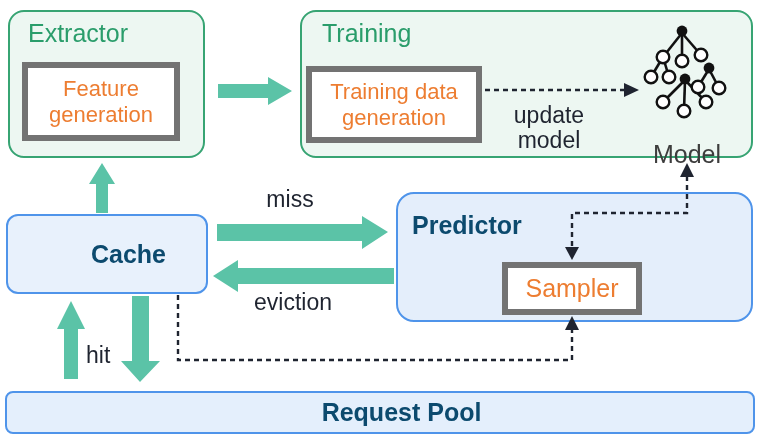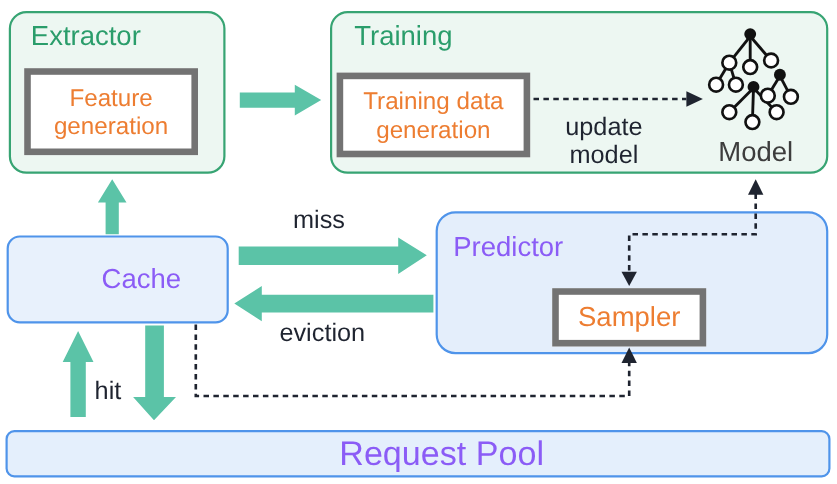--- a/index.html
+++ b/index.html
@@ -5,29 +5,29 @@
   html,body{margin:0;padding:0;background:#fff;}
   .stage{
     position:relative;width:761px;height:436px;background:#fff;
     font-family:"Liberation Sans","DejaVu Sans",sans-serif;overflow:hidden;
   }
   .abs{position:absolute;box-sizing:border-box;}
   .green-box{border:2.5px solid #37A473;background:#EDF7F2;border-radius:16px;}
   .blue-box{border:2.5px solid #4F94EA;background:#E8F1FC;}
   .title{position:absolute;font-size:25px;line-height:1;white-space:nowrap;}
   .green-t{color:#2A9D6B;}
-  .blue-t{color:#8b5cf6;}
+  .blue-t{color:#0c4a6e;font-weight:bold;}
   .inner-orange{
     position:absolute;box-sizing:border-box;border:6px solid #737373;background:#fff;
     display:flex;align-items:center;justify-content:center;text-align:center;
     color:#ED7D31;font-size:22px;line-height:1.18;
   }
   .flexc{display:flex;align-items:center;justify-content:center;padding-left:43px;}
   .lbl{position:absolute;color:#1F2430;font-size:23px;line-height:1.08;text-align:center;}
-  .model-lbl{position:absolute;color:#3D3D3D;font-size:25px;text-align:center;line-height:1;}
+  .model-lbl{position:absolute;color:#3D3D3D;font-size:25px;text-align:center;line-height:1;margin-top:16px;}
   svg.overlay{position:absolute;left:0;top:0;pointer-events:none;}
 </style>
 </head>
 <body>
 
 <div class="stage">
 
   <div class="abs green-box" style="left:8px;top:10px;width:197px;height:148px;"></div>
   <div class="title green-t" style="left:28px;top:21px;">Extractor</div>
   <div class="inner-orange" style="left:22px;top:62px;width:158px;height:79px;">
@@ -46,21 +46,21 @@
     <span class="blue-t" style="font-size:25px;">Cache</span>
   </div>
 
   <div class="abs blue-box" style="left:396px;top:192px;width:357px;height:130px;border-radius:18px;background:#E4EEFB;"></div>
   <div class="title blue-t" style="left:412px;top:213px;">Predictor</div>
   <div class="inner-orange" style="left:502px;top:262px;width:140px;height:53px;font-size:25px;">
     <span>Sampler</span>
   </div>
 
   <div class="abs blue-box flexc" style="left:5px;top:391px;width:750px;height:43px;border-radius:8px;background:#E4EFFC;">
-    <span class="blue-t" style="font-size:31px;">Request Pool</span>
+    <span class="blue-t" style="font-size:25px;">Request Pool</span>
   </div>
 
   <div class="lbl" style="left:250px;top:187px;width:80px;">miss</div>
   <div class="lbl" style="left:236px;top:290px;width:114px;">eviction</div>
   <div class="lbl" style="left:86px;top:308px;width:50px;text-align:left;margin-top:35px;">hit</div>
 
   <svg class="overlay" width="761" height="440" viewBox="0 0 761 440">
 
     <g fill="#5BC3A7">
       <polygon points="218,84 268,84 268,77 292,91 268,105 268,98 218,98"></polygon>

